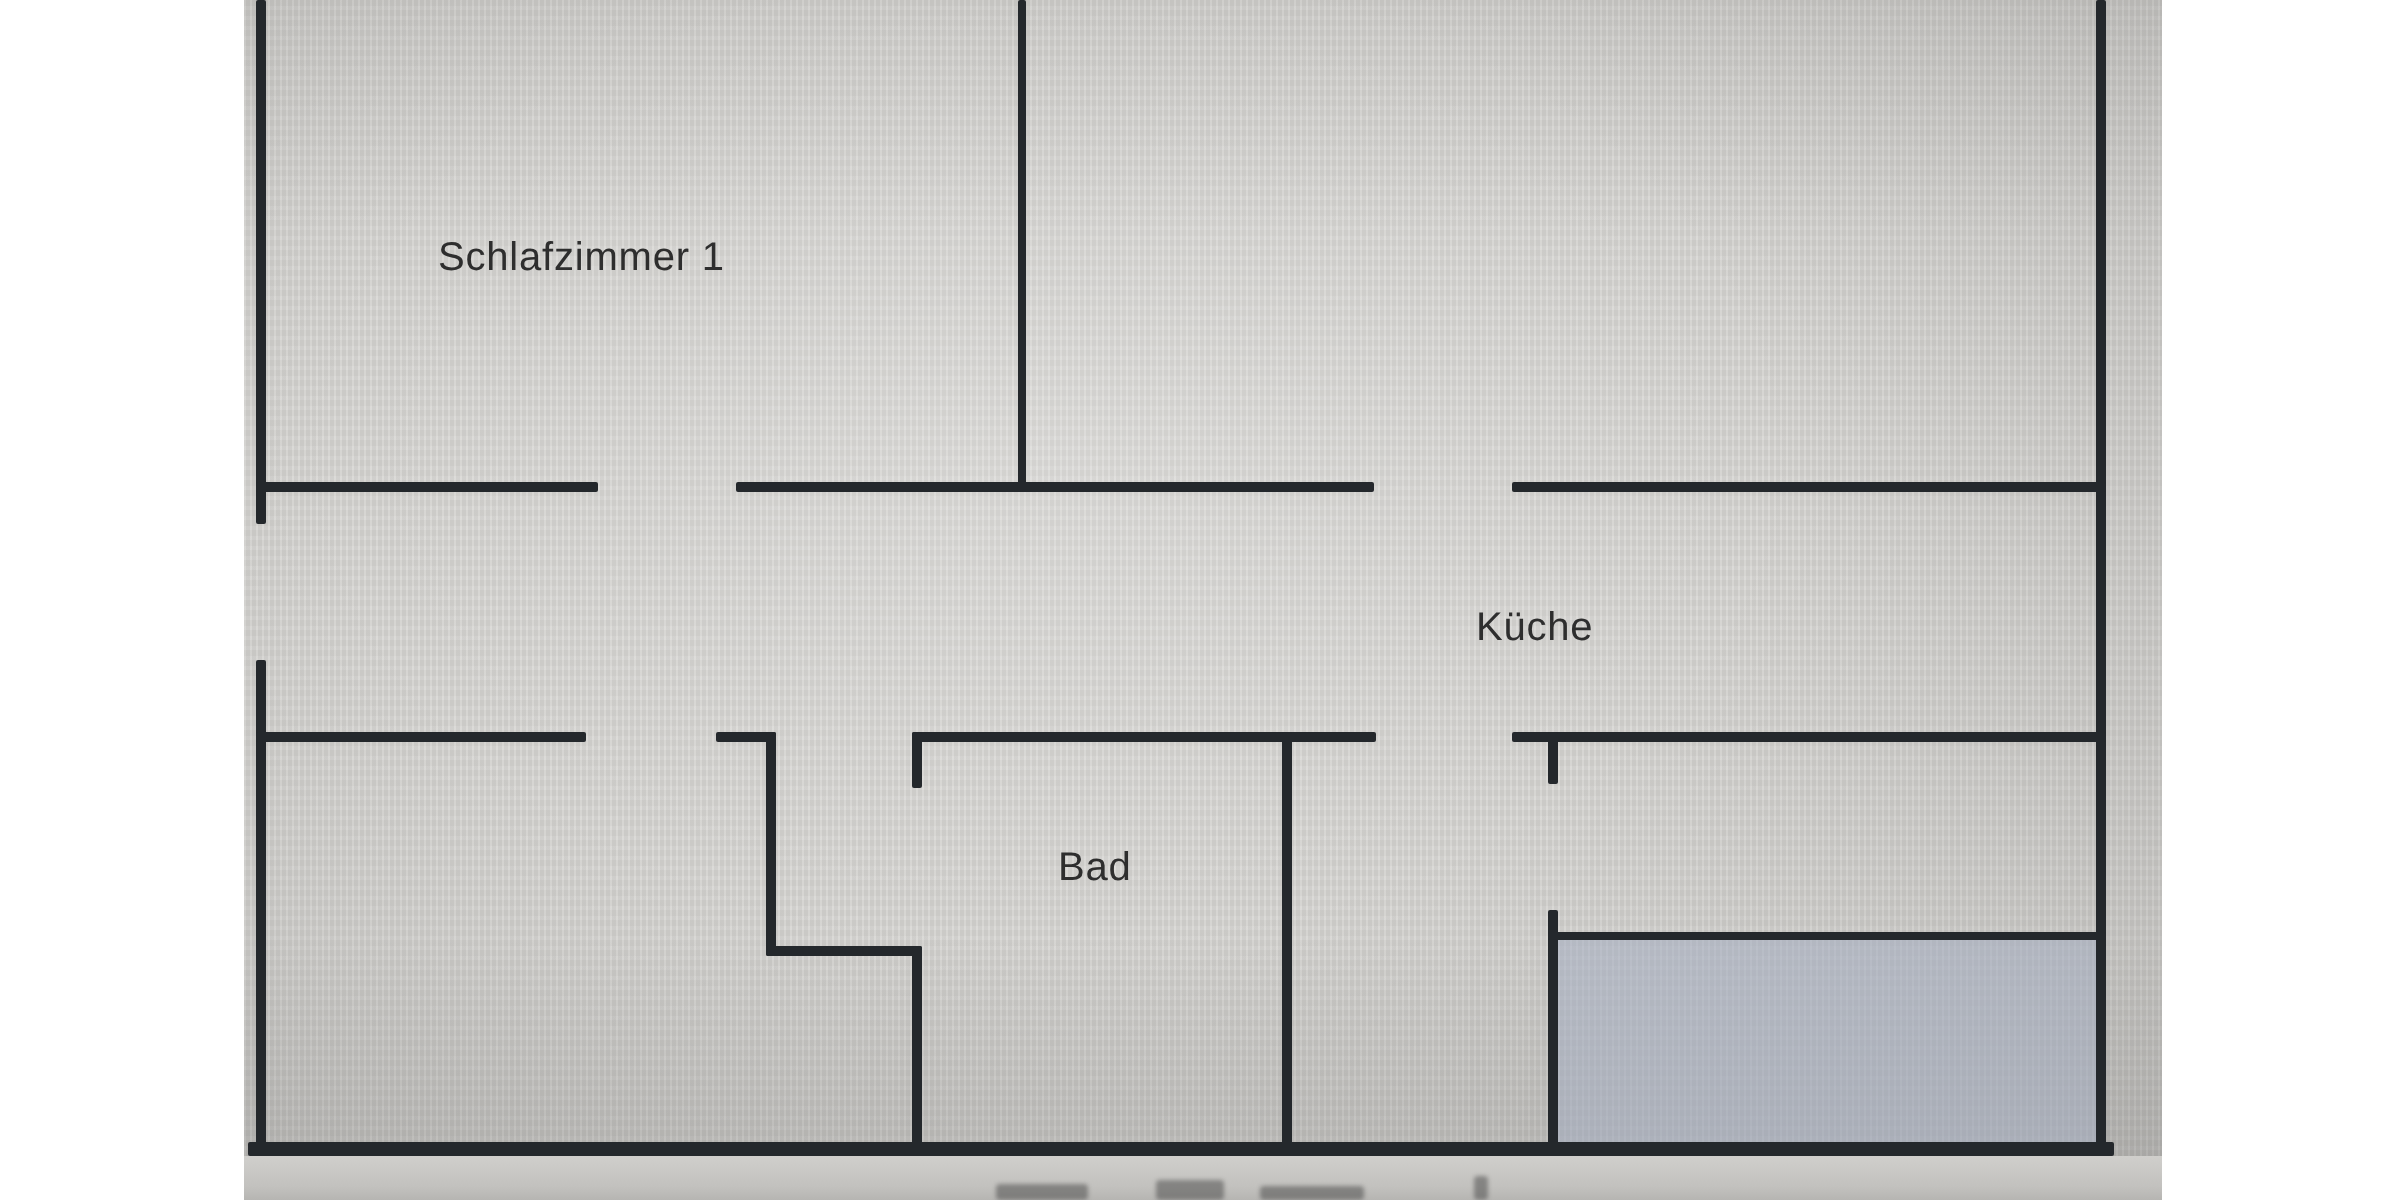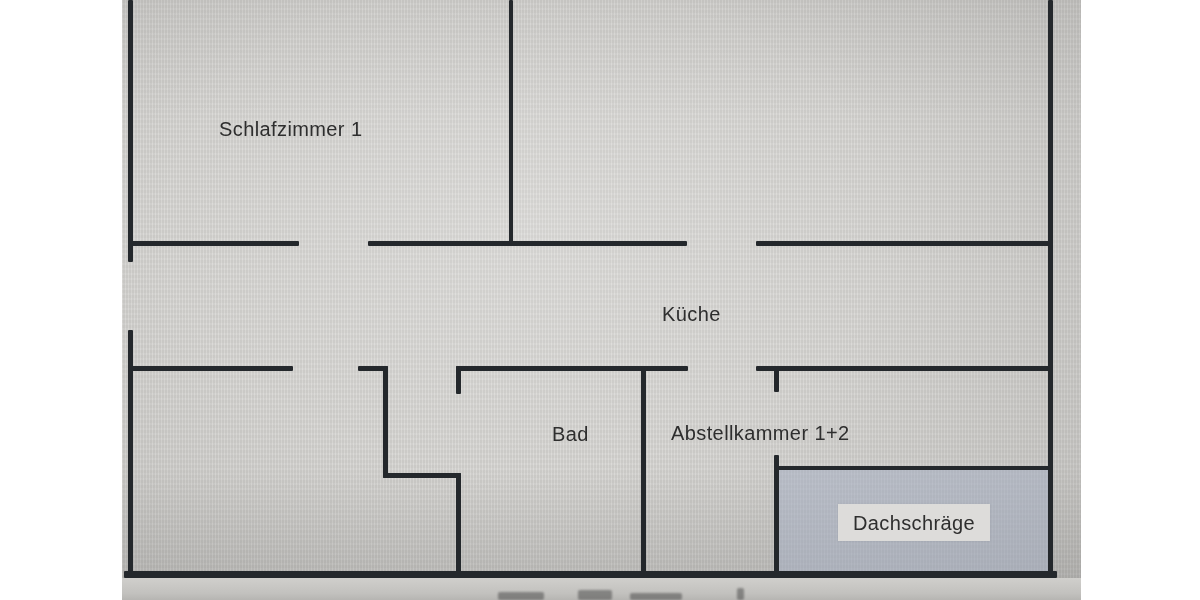--- a/index.html
+++ b/index.html
@@ -95,27 +95,23 @@
 
   <div class="wall" style="left:774px;top:366px;width:5px;height:26px"></div>
   <div class="wall" style="left:774px;top:455px;width:5px;height:123px"></div>
   <div class="wall" style="left:774px;top:466px;width:279px;height:4px"></div>
 
   <div class="wall" style="left:124px;top:571px;width:933px;height:7px"></div>
 
   <div class="shade"></div>
 
   <div class="room-label" style="left:219px;top:117px">Schlafzimmer 1</div>
-  <div class="room-label" style="left:662px;top:302px">Küche</div>
-  <div class="room-label" style="left:552px;top:422px">Bad</div>
-  <div class="room-label" style="left:671px;top:421px">Abstellkammer 1+2</div>
+  <div class="room-label" style="left:738px;top:302px">Küche</div>
+  <div class="room-label" style="left:529px;top:422px">Bad</div>
 
-  <div class="shade-label-box">
-    <div class="room-label">Dachschräge</div>
-  </div>
 
   <div class="bottom-strip"></div>
   <div class="smudge" style="left:498px;top:592px;width:46px;height:8px"></div>
   <div class="smudge" style="left:578px;top:590px;width:34px;height:10px"></div>
   <div class="smudge" style="left:630px;top:593px;width:52px;height:7px"></div>
   <div class="smudge" style="left:737px;top:588px;width:7px;height:12px"></div>
 
 </div>
 
 </body></html>

